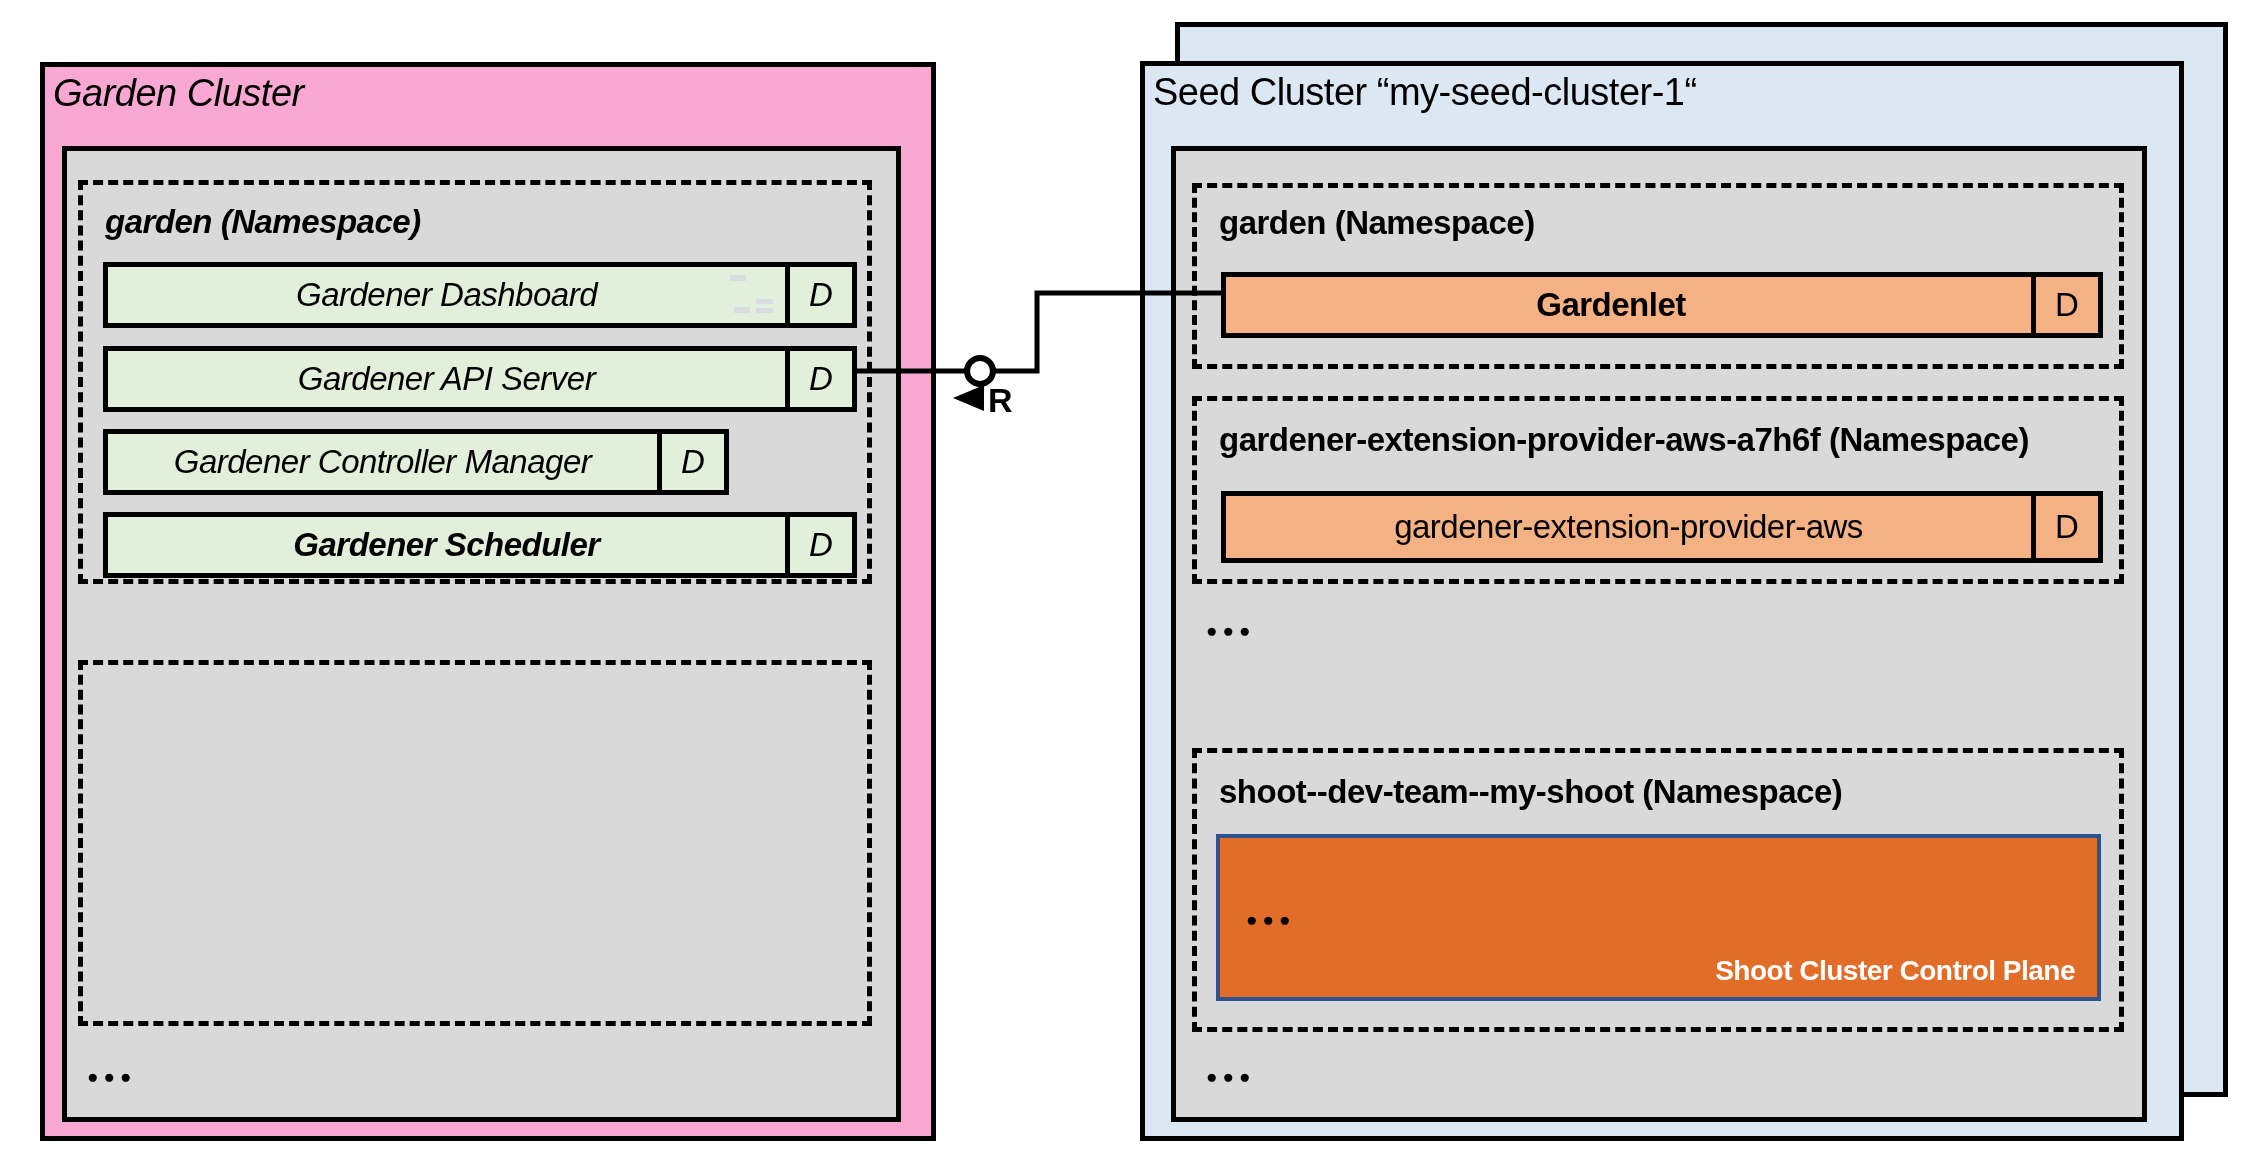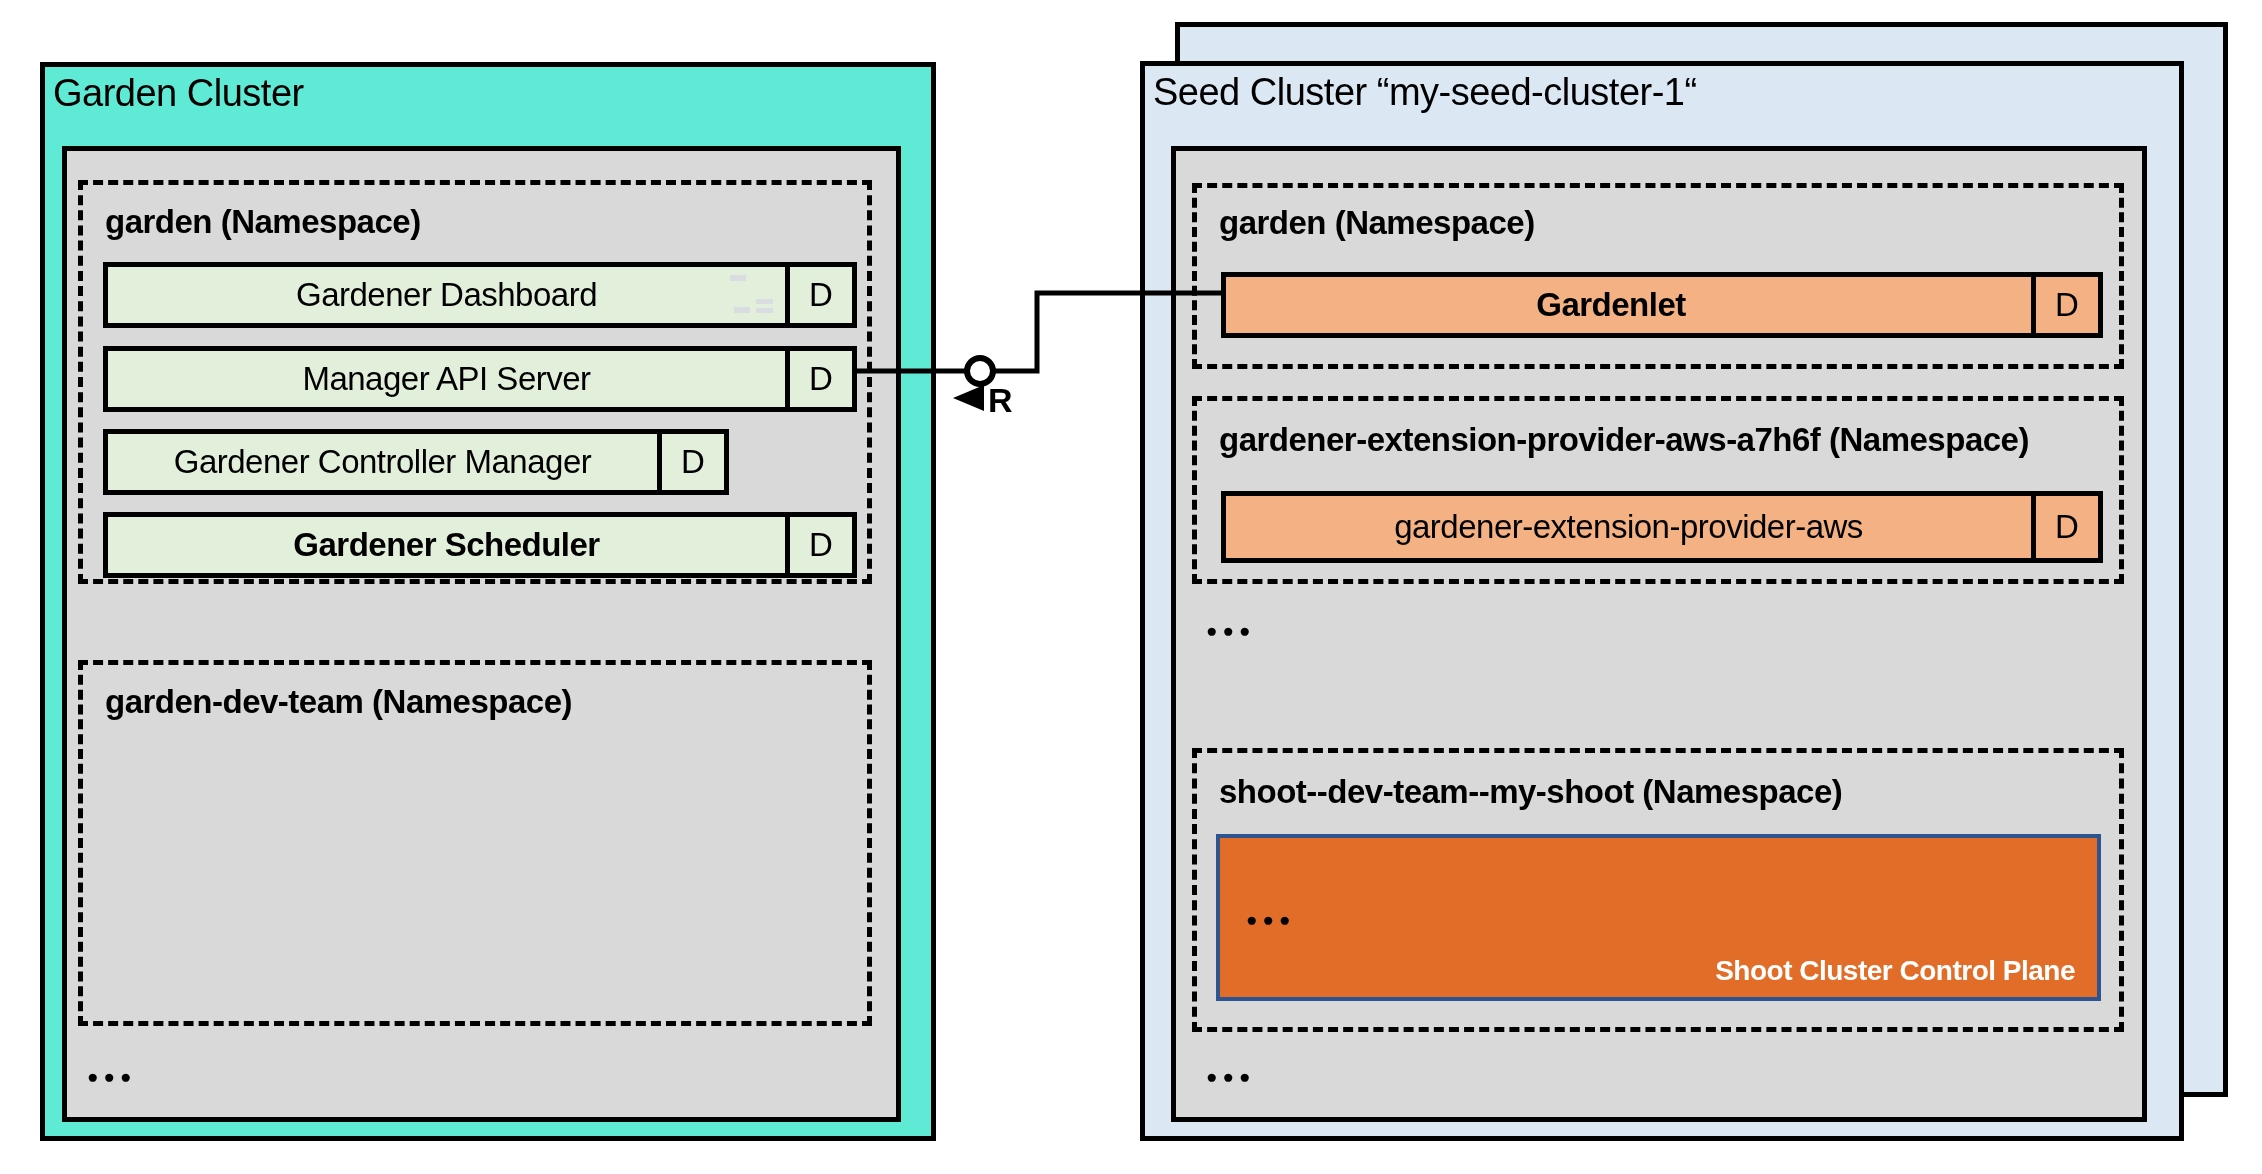--- a/index.html
+++ b/index.html
@@ -1,20 +1,20 @@
 <!DOCTYPE html>
 <html><head>
 <meta charset="utf-8">
 <style>
   html,body{margin:0;padding:0;background:#ffffff;}
   .canvas{position:relative;width:2262px;height:1174px;background:#ffffff;overflow:hidden;
           font-family:"Liberation Sans","DejaVu Sans",sans-serif;color:#000;}
   .abs{position:absolute;box-sizing:border-box;}
   .cluster-title{font-size:38px;line-height:1.2;letter-spacing:-0.5px;white-space:nowrap;}
-  .green{background:#5eead4;border:5px solid #000;}
+  .green{background:#f9a8d4;border:5px solid #000;font-style:italic;}
   .blue{background:#dbe7f3;border:5px solid #000;}
   .graybox{background:#d9d9d9;border:5px solid #000;margin-top:8px;}
   .ns{border:5px dashed #000;}
   .ns-label{position:absolute;font-size:33px;font-weight:bold;letter-spacing:-0.5px;white-space:nowrap;}
   .row{position:absolute;display:flex;background:#e2efda;border:5px solid #000;box-sizing:border-box;}
   .row.orange{background:#f4b183;}
   .row-label{flex:1;display:flex;align-items:center;justify-content:center;
              font-size:33px;letter-spacing:-0.5px;white-space:nowrap;}
   .row-d{width:62px;border-left:5px solid #000;display:flex;align-items:center;justify-content:center;
          font-size:33px;}
@@ -47,37 +47,36 @@
         <div class="row" style="left:20px;top:77px;width:754px;height:66px;">
           <div class="row-label">Gardener Dashboard</div>
           <div class="row-d">D</div>
           <div class="artifact" style="left:622px;top:8px;width:16px;height:6px;"></div>
           <div class="artifact" style="left:626px;top:40px;width:16px;height:6px;"></div>
           <div class="artifact" style="left:648px;top:32px;width:17px;height:5px;"></div>
           <div class="artifact" style="left:648px;top:41px;width:17px;height:5px;"></div>
         </div>
 
         <div class="row" style="left:20px;top:161px;width:754px;height:66px;">
-          <div class="row-label">Manager API Server</div>
+          <div class="row-label">Gardener API Server</div>
           <div class="row-d">D</div>
         </div>
 
         <div class="row" style="left:20px;top:244px;width:626px;height:66px;">
           <div class="row-label">Gardener Controller Manager</div>
           <div class="row-d">D</div>
         </div>
 
         <div class="row" style="left:20px;top:327px;width:754px;height:66px;">
           <div class="row-label bold">Gardener Scheduler</div>
           <div class="row-d">D</div>
         </div>
       </div>
 
       <div class="abs ns" style="left:11px;top:509px;width:794px;height:366px;">
-        <div class="ns-label" style="left:22px;top:18px;">garden-dev-team (Namespace)</div>
 
       </div>
 
       <div class="dots" style="left:20px;top:916px;">●●●</div>
     </div>
   </div>
 
   <div class="abs blue" style="left:1175px;top:22px;width:1053px;height:1075px;"></div>
 
   <div class="abs blue" style="left:1140px;top:61px;width:1044px;height:1080px;">

